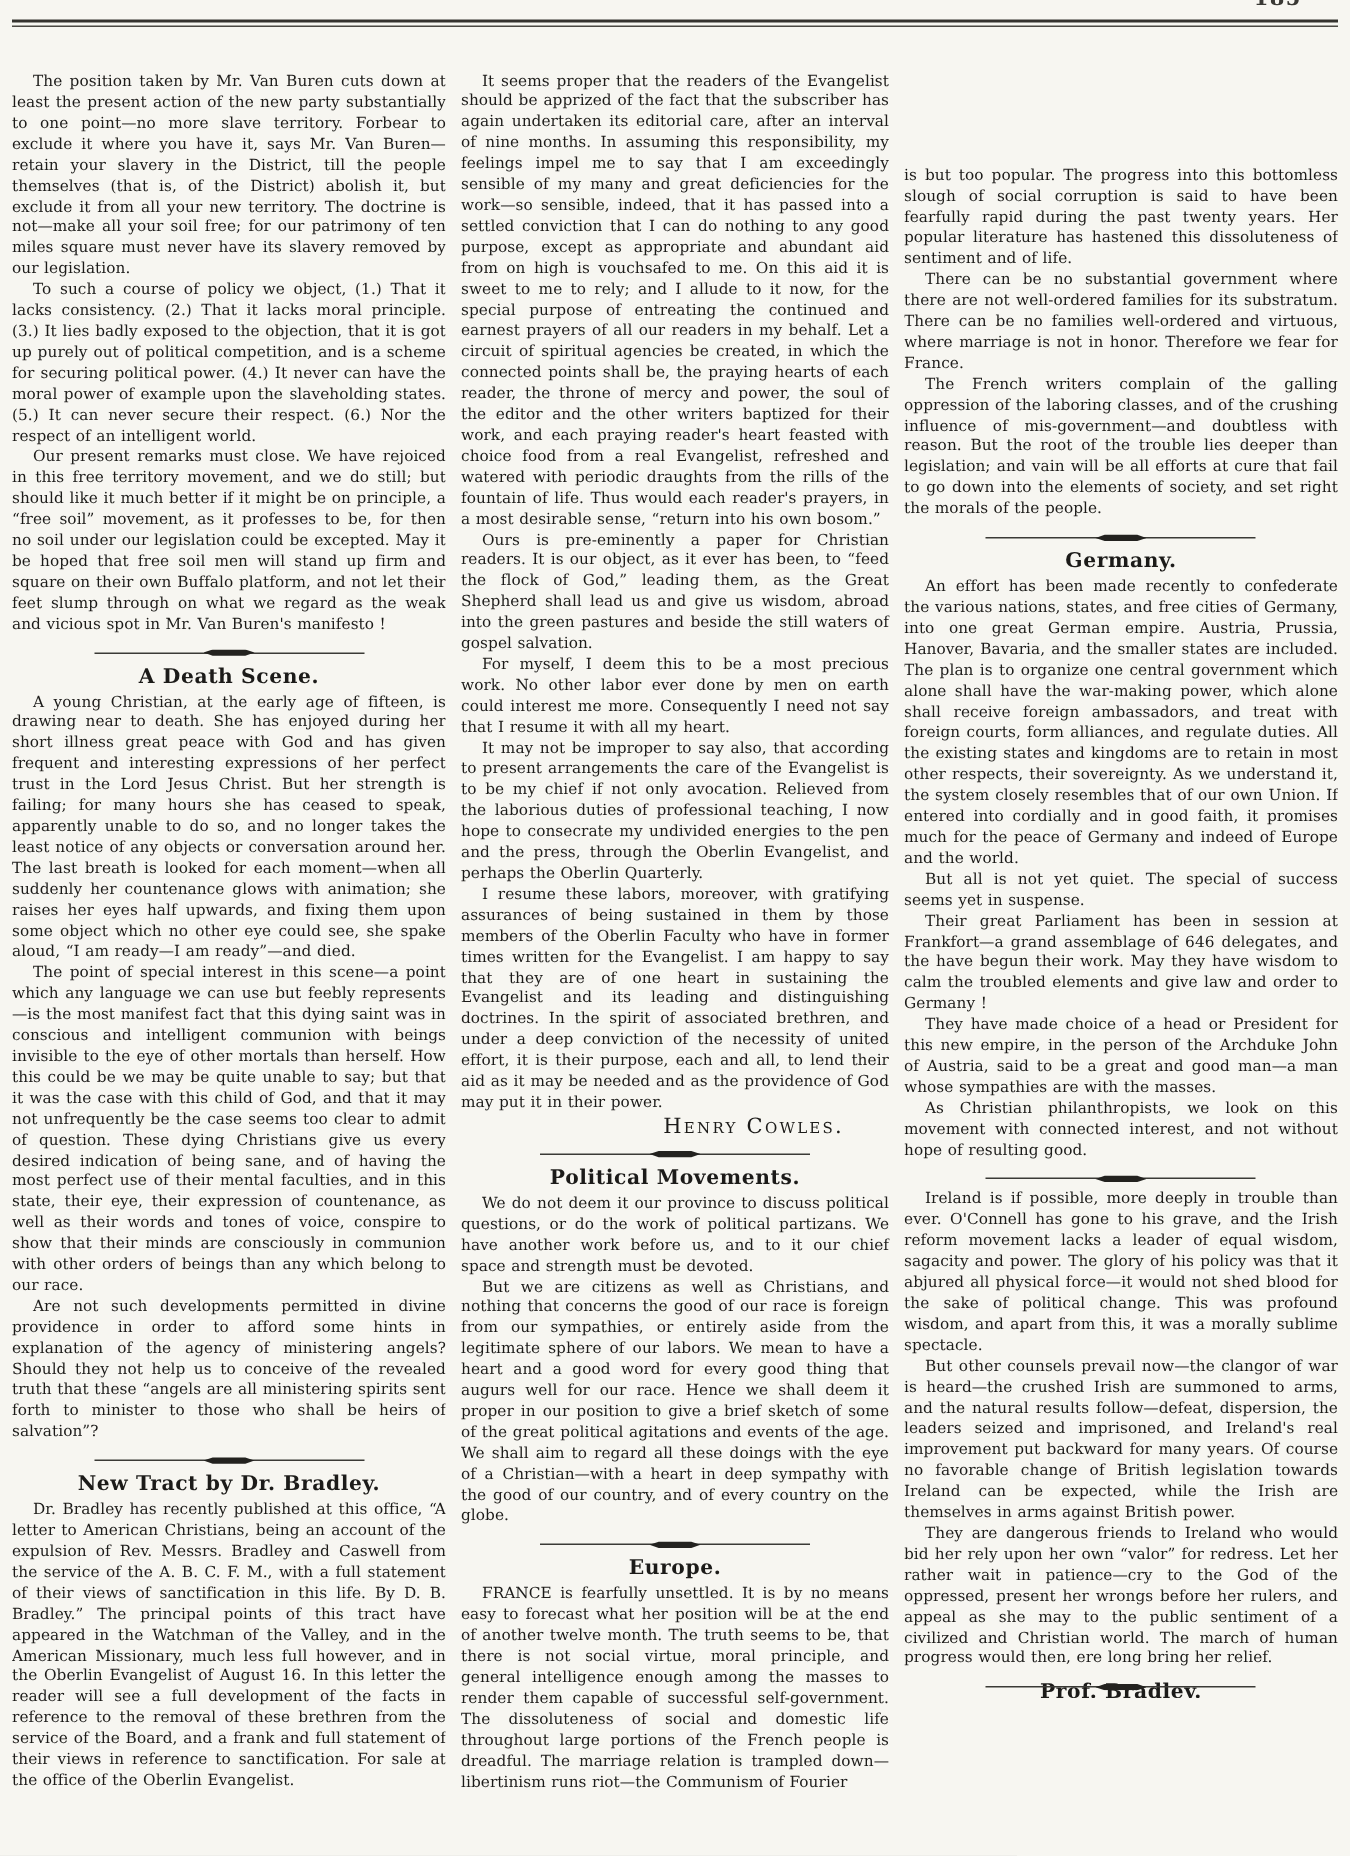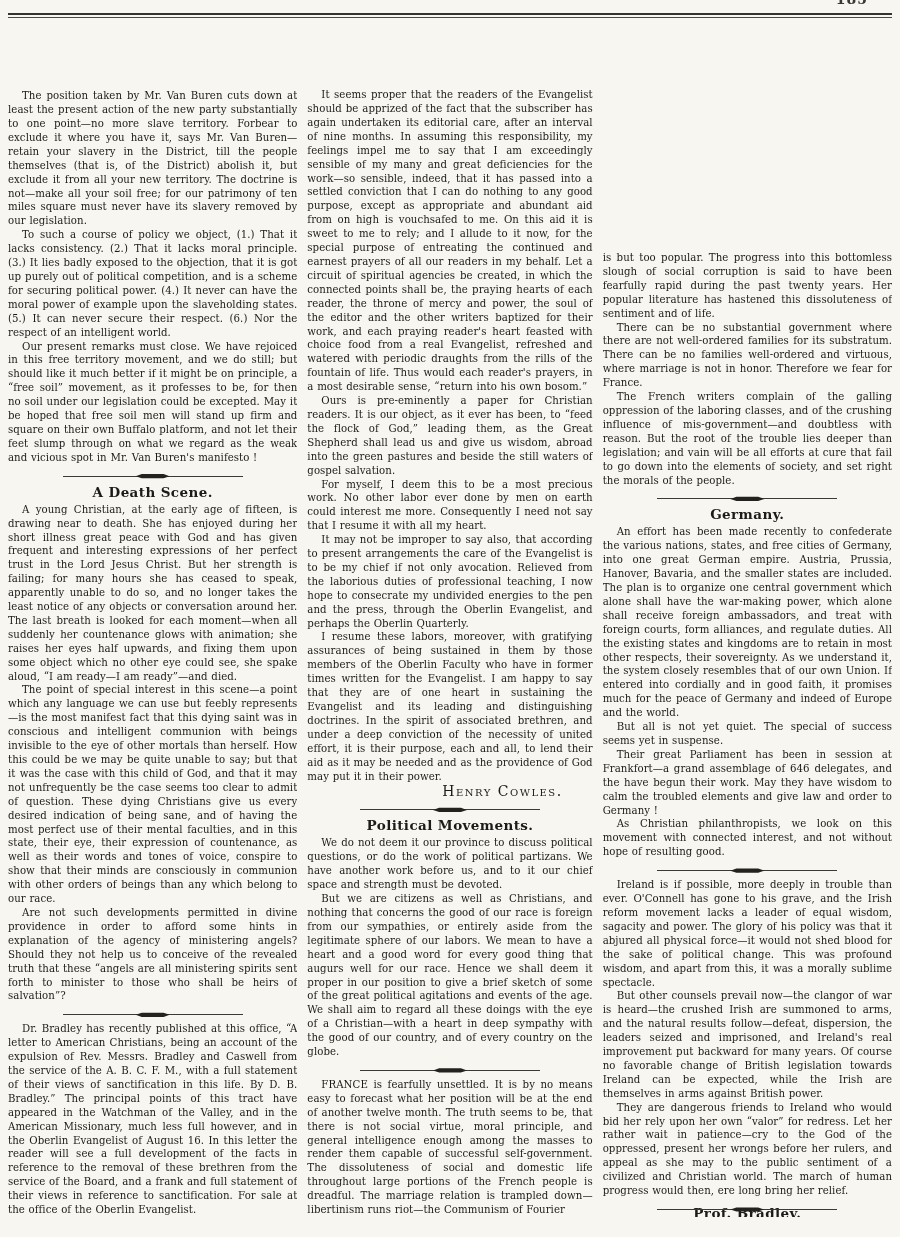--- a/index.html
+++ b/index.html
@@ -21,21 +21,21 @@
     display:block; margin-top:-9px;
     font-size:14px; font-weight:bold; letter-spacing:1px; color:#3a3935;
   }
   
   .masthead-rules { position:absolute; top:13px; left:8px; right:8px; }
   .rule-a { height:2px; background:#35332f; }
   .rule-b { height:1px; background:#4a4843; margin-top:2px; }
   
   .columns {
     position:absolute; top:22px; left:8px; right:8px; bottom:20px;
-    display:flex; align-items:flex-end;
+    display:flex; align-items:center;
   }
   .column { overflow:hidden; padding-top:4px; }
   .col-1 { width:290px; }
   .col-2 { width:286px; }
   .col-3 { width:290px; }
   .colsep {
     width:2px; margin:0 3px;
     border-left:1px solid #413f3a;
     border-right:1px solid #413f3a;
   }
@@ -110,20 +110,21 @@
         <p class="body-p">The point of special interest in this scene—a point which any language we can use but feebly represents—is the most manifest fact that this dying saint was in conscious and intelligent communion with beings invisible to the eye of other mortals than herself.  How this could be we may be quite unable to say; but that it was the case with this child of God, and that it may not unfrequently be the case seems too clear to admit of question.  These dying Christians give us every desired indication of being sane, and of having the most perfect use of their mental faculties, and in this state, their eye, their expression of countenance, as well as their words and tones of voice, conspire to show that their minds are consciously in communion with other orders of beings than any which belong to our race.</p>
         <p class="body-p">Are not such developments permitted in divine providence in order to afford some hints in explanation of the agency of ministering angels?  Should they not help us to conceive of the revealed truth that these “angels are all ministering spirits sent forth to minister to those who shall be heirs of salvation”?</p>
       </article>
 
       <div class="divider">
         <div class="divider-line"></div>
         <div class="divider-diamond"></div>
       </div>
 
       <article>
+        <h2 class="art-head">New Tract by Dr. Bradley.</h2>
         <p class="body-p">Dr. Bradley has recently published at this office, “A letter to American Christians, being an account of the expulsion of Rev. Messrs. Bradley and Caswell from the service of the A. B. C. F. M., with a full statement of their views of sanctification in this life. By D. B. Bradley.”  The principal points of this tract have appeared in the Watchman of the Valley, and in the American Missionary, much less full however, and in the Oberlin Evangelist of August 16.  In this letter the reader will see a full development of the facts in reference to the removal of these brethren from the service of the Board, and a frank and full statement of their views in reference to sanctification.  For sale at the office of the Oberlin Evangelist.</p>
       </article>
     </div>
 
     <div class="colsep"></div>
 
     <div class="column col-2">
       <article>
         <p class="body-p">It seems proper that the readers of the Evangelist should be apprized of the fact that the subscriber has again undertaken its editorial care, after an interval of nine months.  In assuming this responsibility, my feelings impel me to say that I am exceedingly sensible of my many and great deficiencies for the work—so sensible, indeed, that it has passed into a settled conviction that I can do nothing to any good purpose, except as appropriate and abundant aid from on high is vouchsafed to me.  On this aid it is sweet to me to rely; and I allude to it now, for the special purpose of entreating the continued and earnest prayers of all our readers in my behalf.  Let a circuit of spiritual agencies be created, in which the connected points shall be, the praying hearts of each reader, the throne of mercy and power, the soul of the editor and the other writers baptized for their work, and each praying reader's heart feasted with choice food from a real Evangelist, refreshed and watered with periodic draughts from the rills of the fountain of life.  Thus would each reader's prayers, in a most desirable sense, “return into his own bosom.”</p>
         <p class="body-p">Ours is pre-eminently a paper for Christian readers. It is our object, as it ever has been, to “feed the flock of God,” leading them, as the Great Shepherd shall lead us and give us wisdom, abroad into the green pastures and beside the still waters of gospel salvation.</p>
@@ -143,20 +144,21 @@
         <p class="body-p">We do not deem it our province to discuss political questions, or do the work of political partizans.  We have another work before us, and to it our chief space and strength must be devoted.</p>
         <p class="body-p">But we are citizens as well as Christians, and nothing that concerns the good of our race is foreign from our sympathies, or entirely aside from the legitimate sphere of our labors.  We mean to have a heart and a good word for every good thing that augurs well for our race. Hence we shall deem it proper in our position to give a brief sketch of some of the great political agitations and events of the age.  We shall aim to regard all these doings with the eye of a Christian—with a heart in deep sympathy with the good of our country, and of every country on the globe.</p>
       </article>
 
       <div class="divider">
         <div class="divider-line"></div>
         <div class="divider-diamond"></div>
       </div>
 
       <article>
+        <h2 class="art-head">Europe.</h2>
         <p class="body-p">FRANCE is fearfully unsettled.  It is by no means easy to forecast what her position will be at the end of another twelve month.  The truth seems to be, that there is not social virtue, moral principle, and general intelligence enough among the masses to render them capable of successful self-government.  The dissoluteness of social and domestic life throughout large portions of the French people is dreadful.  The marriage relation is trampled down—libertinism runs riot—the Communism of Fourier</p>
       </article>
     </div>
 
     <div class="colsep"></div>
 
     <div class="column col-3">
       <article>
         <p class="body-p" style="text-indent:0;">is but too popular.  The progress into this bottomless slough of social corruption is said to have been fearfully rapid during the past twenty years.  Her popular literature has hastened this dissoluteness of sentiment and of life.</p>
         <p class="body-p">There can be no substantial government where there are not well-ordered families for its substratum.  There can be no families well-ordered and virtuous, where marriage is not in honor.  Therefore we fear for France.</p>
@@ -166,20 +168,21 @@
       <div class="divider">
         <div class="divider-line"></div>
         <div class="divider-diamond"></div>
       </div>
 
       <article>
         <h2 class="art-head">Germany.</h2>
         <p class="body-p">An effort has been made recently to confederate the various nations, states, and free cities of Germany, into one great German empire.  Austria, Prussia, Hanover, Bavaria, and the smaller states are included.  The plan is to organize one central government which alone shall have the war-making power, which alone shall receive foreign ambassadors, and treat with foreign courts, form alliances, and regulate duties.  All the existing states and kingdoms are to retain in most other respects, their sovereignty.  As we understand it, the system closely resembles that of our own Union.  If entered into cordially and in good faith, it promises much for the peace of Germany and indeed of Europe and the world.</p>
         <p class="body-p">But all is not yet quiet.  The special of success seems yet in suspense.</p>
         <p class="body-p">Their great Parliament has been in session at Frankfort—a grand assemblage of 646 delegates, and the have begun their work.  May they have wisdom to calm the troubled elements and give law and order to Germany !</p>
+        <p class="body-p">They have made choice of a head or President for this new empire, in the person of the Archduke John of Austria, said to be a great and good man—a man whose sympathies are with the masses.</p>
         <p class="body-p">As Christian philanthropists, we look on this movement with connected interest, and not without hope of resulting good.</p>
       </article>
 
       <div class="divider">
         <div class="divider-line"></div>
         <div class="divider-diamond"></div>
       </div>
 
       <article>
         <p class="body-p">Ireland is if possible, more deeply in trouble than ever.  O'Connell has gone to his grave, and the Irish reform movement lacks a leader of equal wisdom, sagacity and power.  The glory of his policy was that it abjured all physical force—it would not shed blood for the sake of political change.  This was profound wisdom, and apart from this, it was a morally sublime spectacle.</p>

